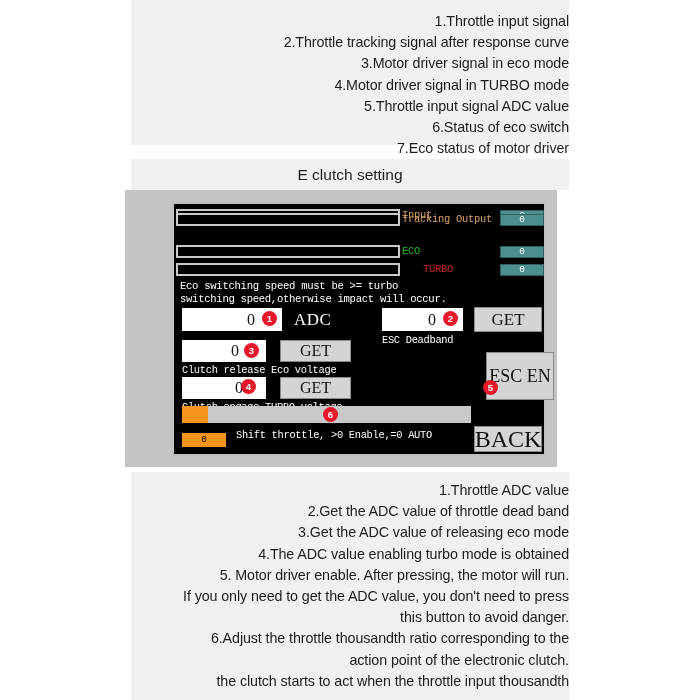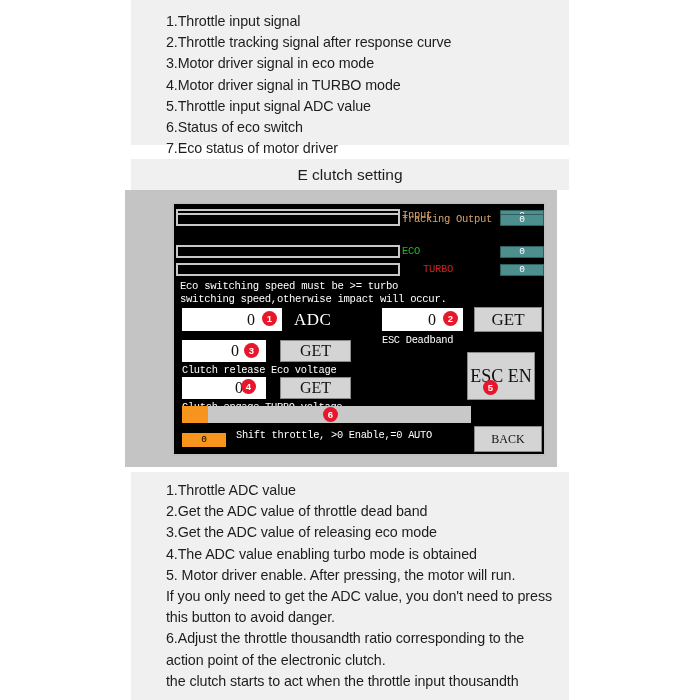--- a/index.html
+++ b/index.html
@@ -25,21 +25,22 @@
   
   .text-panel {
     position: absolute;
     left: 131px;
     width: 438px;
     background: #f0f0f0;
     box-sizing: border-box;
   }
   .text-panel .lines {
     padding-left: 35px;
-    padding-right: 20px;
+    padding-right: 0;
+    text-align: right;
   }
   .text-line {
     font-size: 14.3px;
     line-height: 21.2px;
     color: #1d1d1d;
     white-space: pre;
     letter-spacing: -0.1px;
   }
 
   #top-panel { top: 0px; height: 145px; }
@@ -316,31 +317,31 @@
       <div class="num-field" style="left:8px; top:136px; width:84px; height:22px;">0</div>
       <div class="badge" style="left:70px; top:139px;">3</div>
       <div class="gbtn" style="left:106px; top:136px; width:71px; height:22px; font-size:16px;">GET</div>
       <div class="cap" style="left:8px; top:160px;">Clutch release Eco voltage</div>
 
       <div class="num-field" style="left:8px; top:173px; width:84px; height:22px; padding-right:22px;">0</div>
       <div class="badge" style="left:67px; top:175px;">4</div>
       <div class="gbtn" style="left:106px; top:173px; width:71px; height:22px; font-size:16px;">GET</div>
       <div class="cap" style="left:8px; top:197px;">Clutch engage TURBO voltage</div>
 
-      <div class="gbtn" style="left:293px; top:148px; width:68px; height:48px; font-size:18px;">ESC EN</div>
+      <div class="gbtn" style="left:312px; top:148px; width:68px; height:48px; font-size:18px;">ESC EN</div>
       <div class="badge" style="left:309px; top:176px;">5</div>
 
       <div id="slider-track">
         <div id="slider-handle"></div>
       </div>
       <div class="badge" style="left:149px; top:203px;">6</div>
       <div id="slider-value">0</div>
       <div class="cap" style="left:62px; top:225px;">Shift throttle, &gt;0 Enable,=0 AUTO</div>
 
-      <div class="gbtn" style="left:300px; top:222px; width:68px; height:26px; font-size:12px;">BACK</div>
+      <div class="gbtn" style="left:300px; top:222px; width:68px; height:26px; font-size:24px;">BACK</div>
 
     </div>
   </div>
 
   <div class="text-panel" id="bottom-panel">
     <div class="lines">
       <div class="text-line">1.Throttle ADC value</div>
       <div class="text-line">2.Get the ADC value of throttle dead band</div>
       <div class="text-line">3.Get the ADC value of releasing eco mode</div>
       <div class="text-line">4.The ADC value enabling turbo mode is obtained</div>

